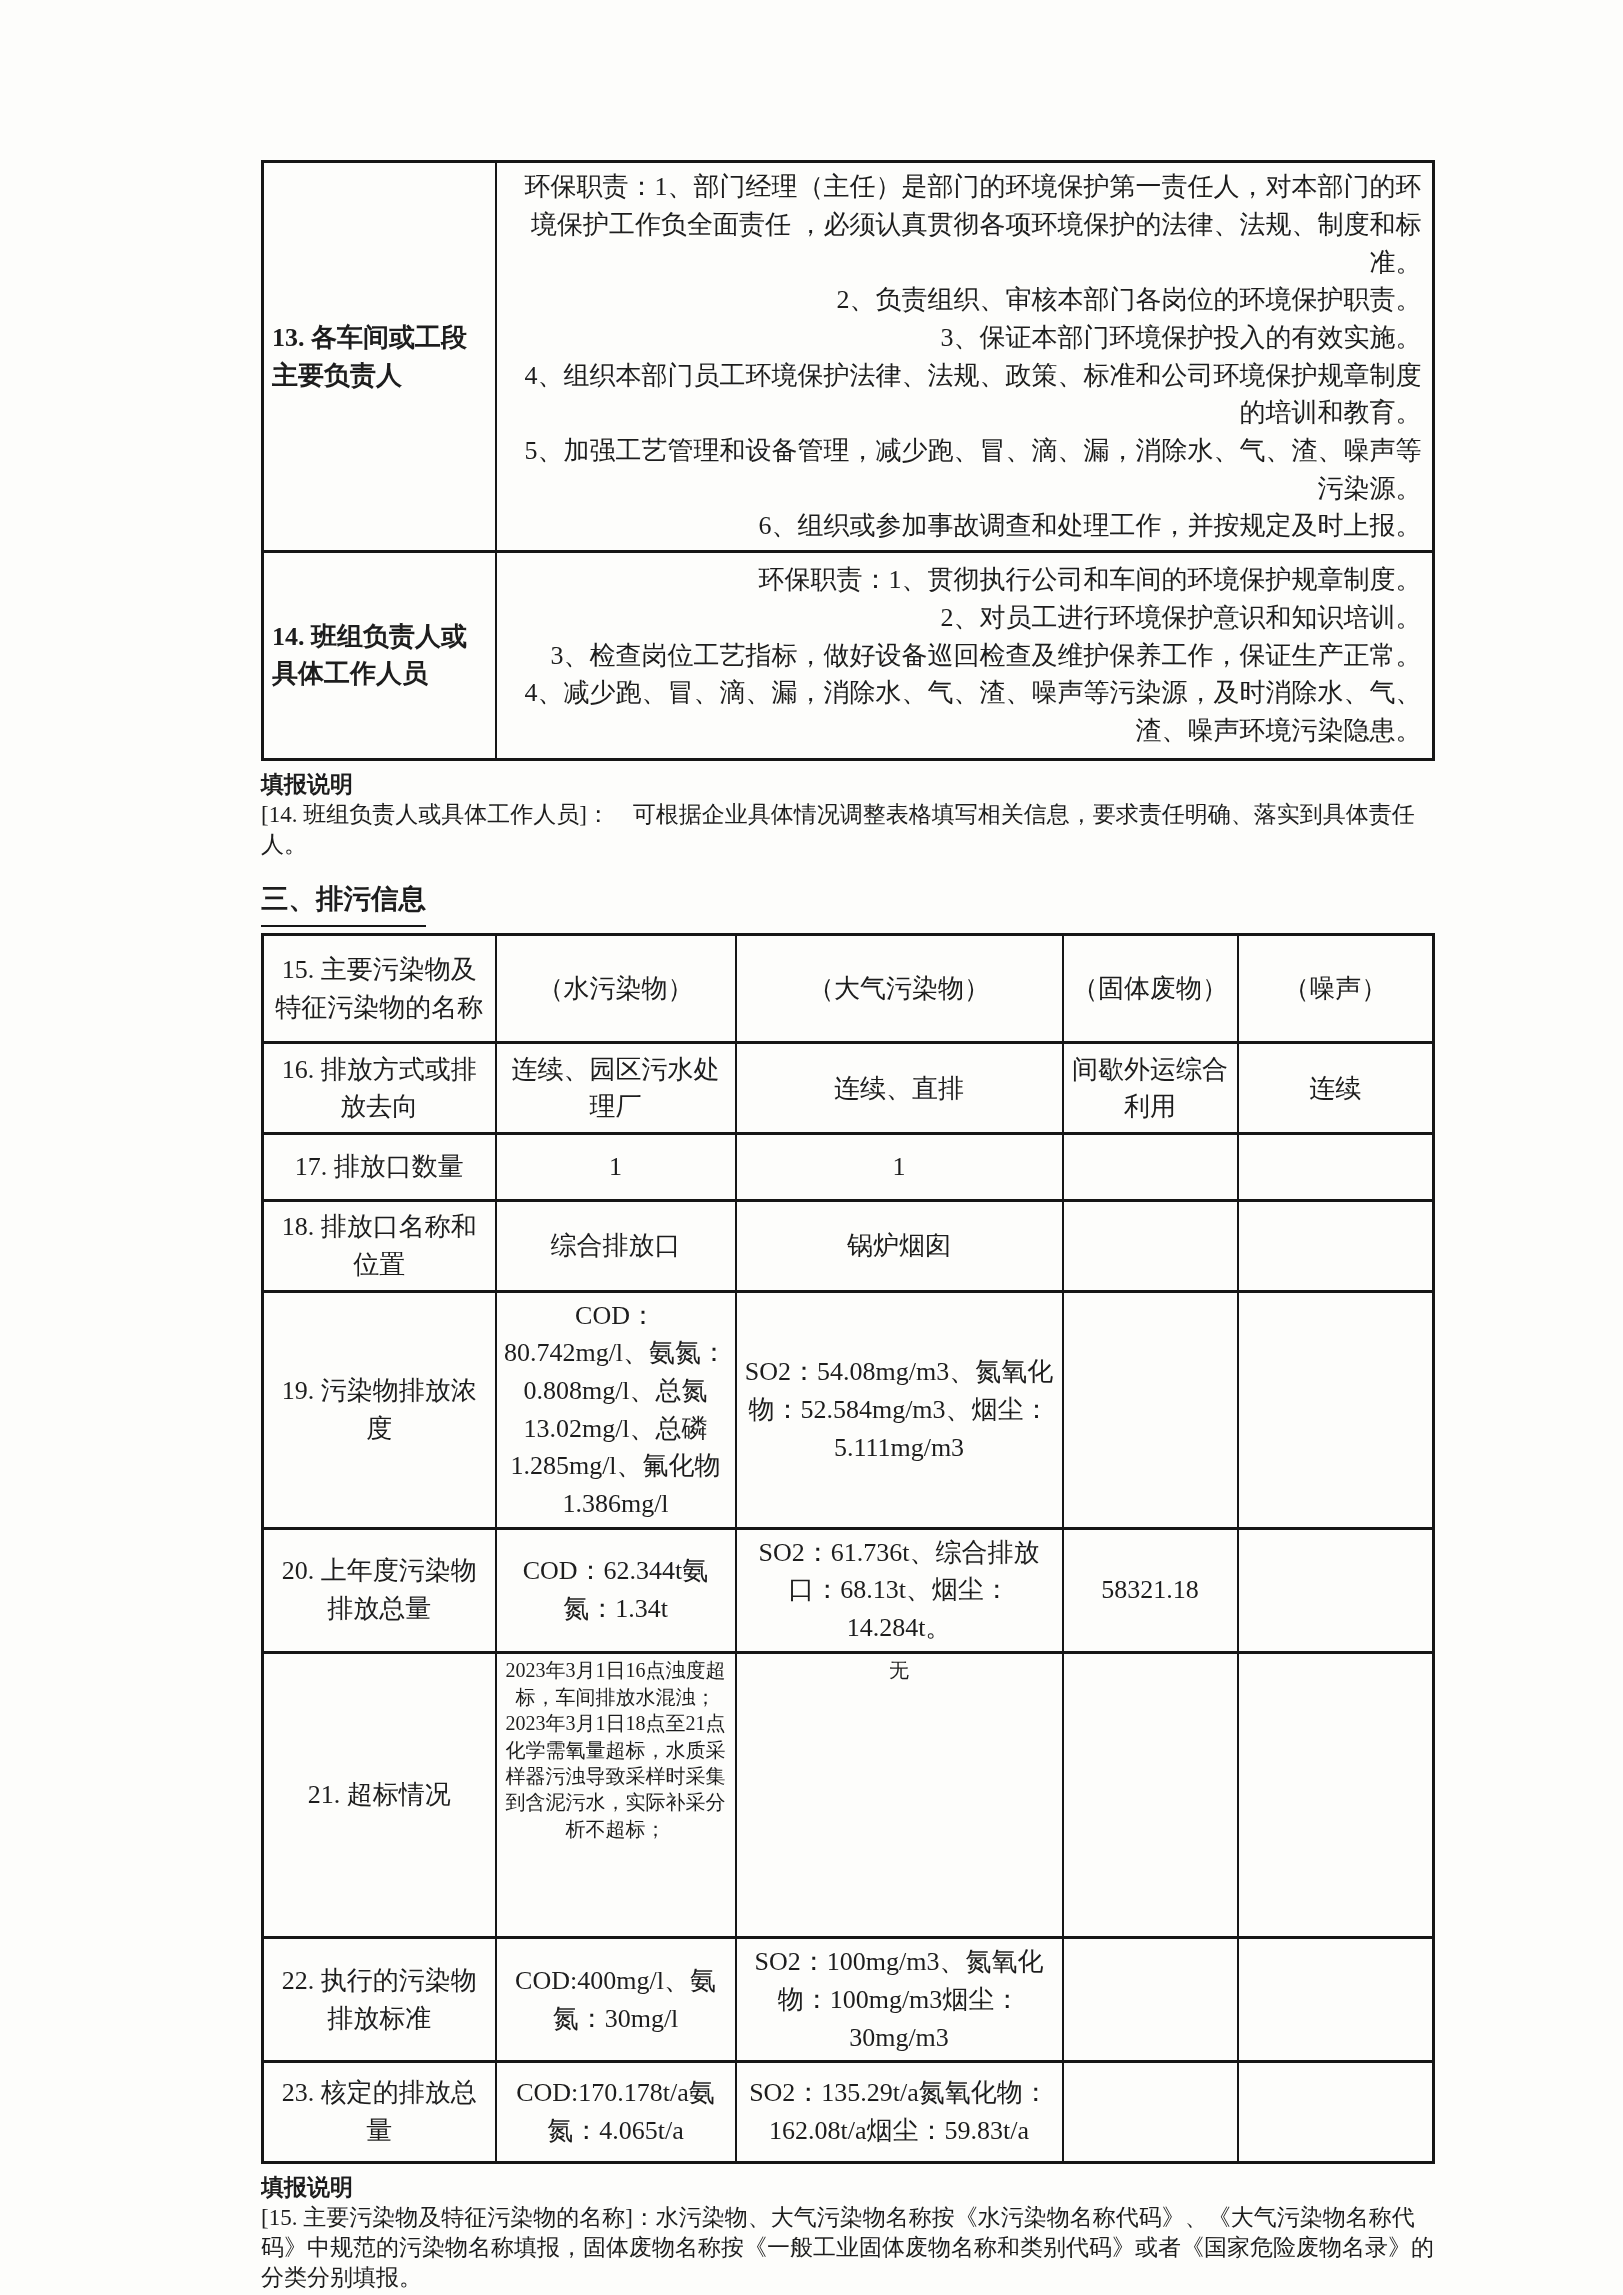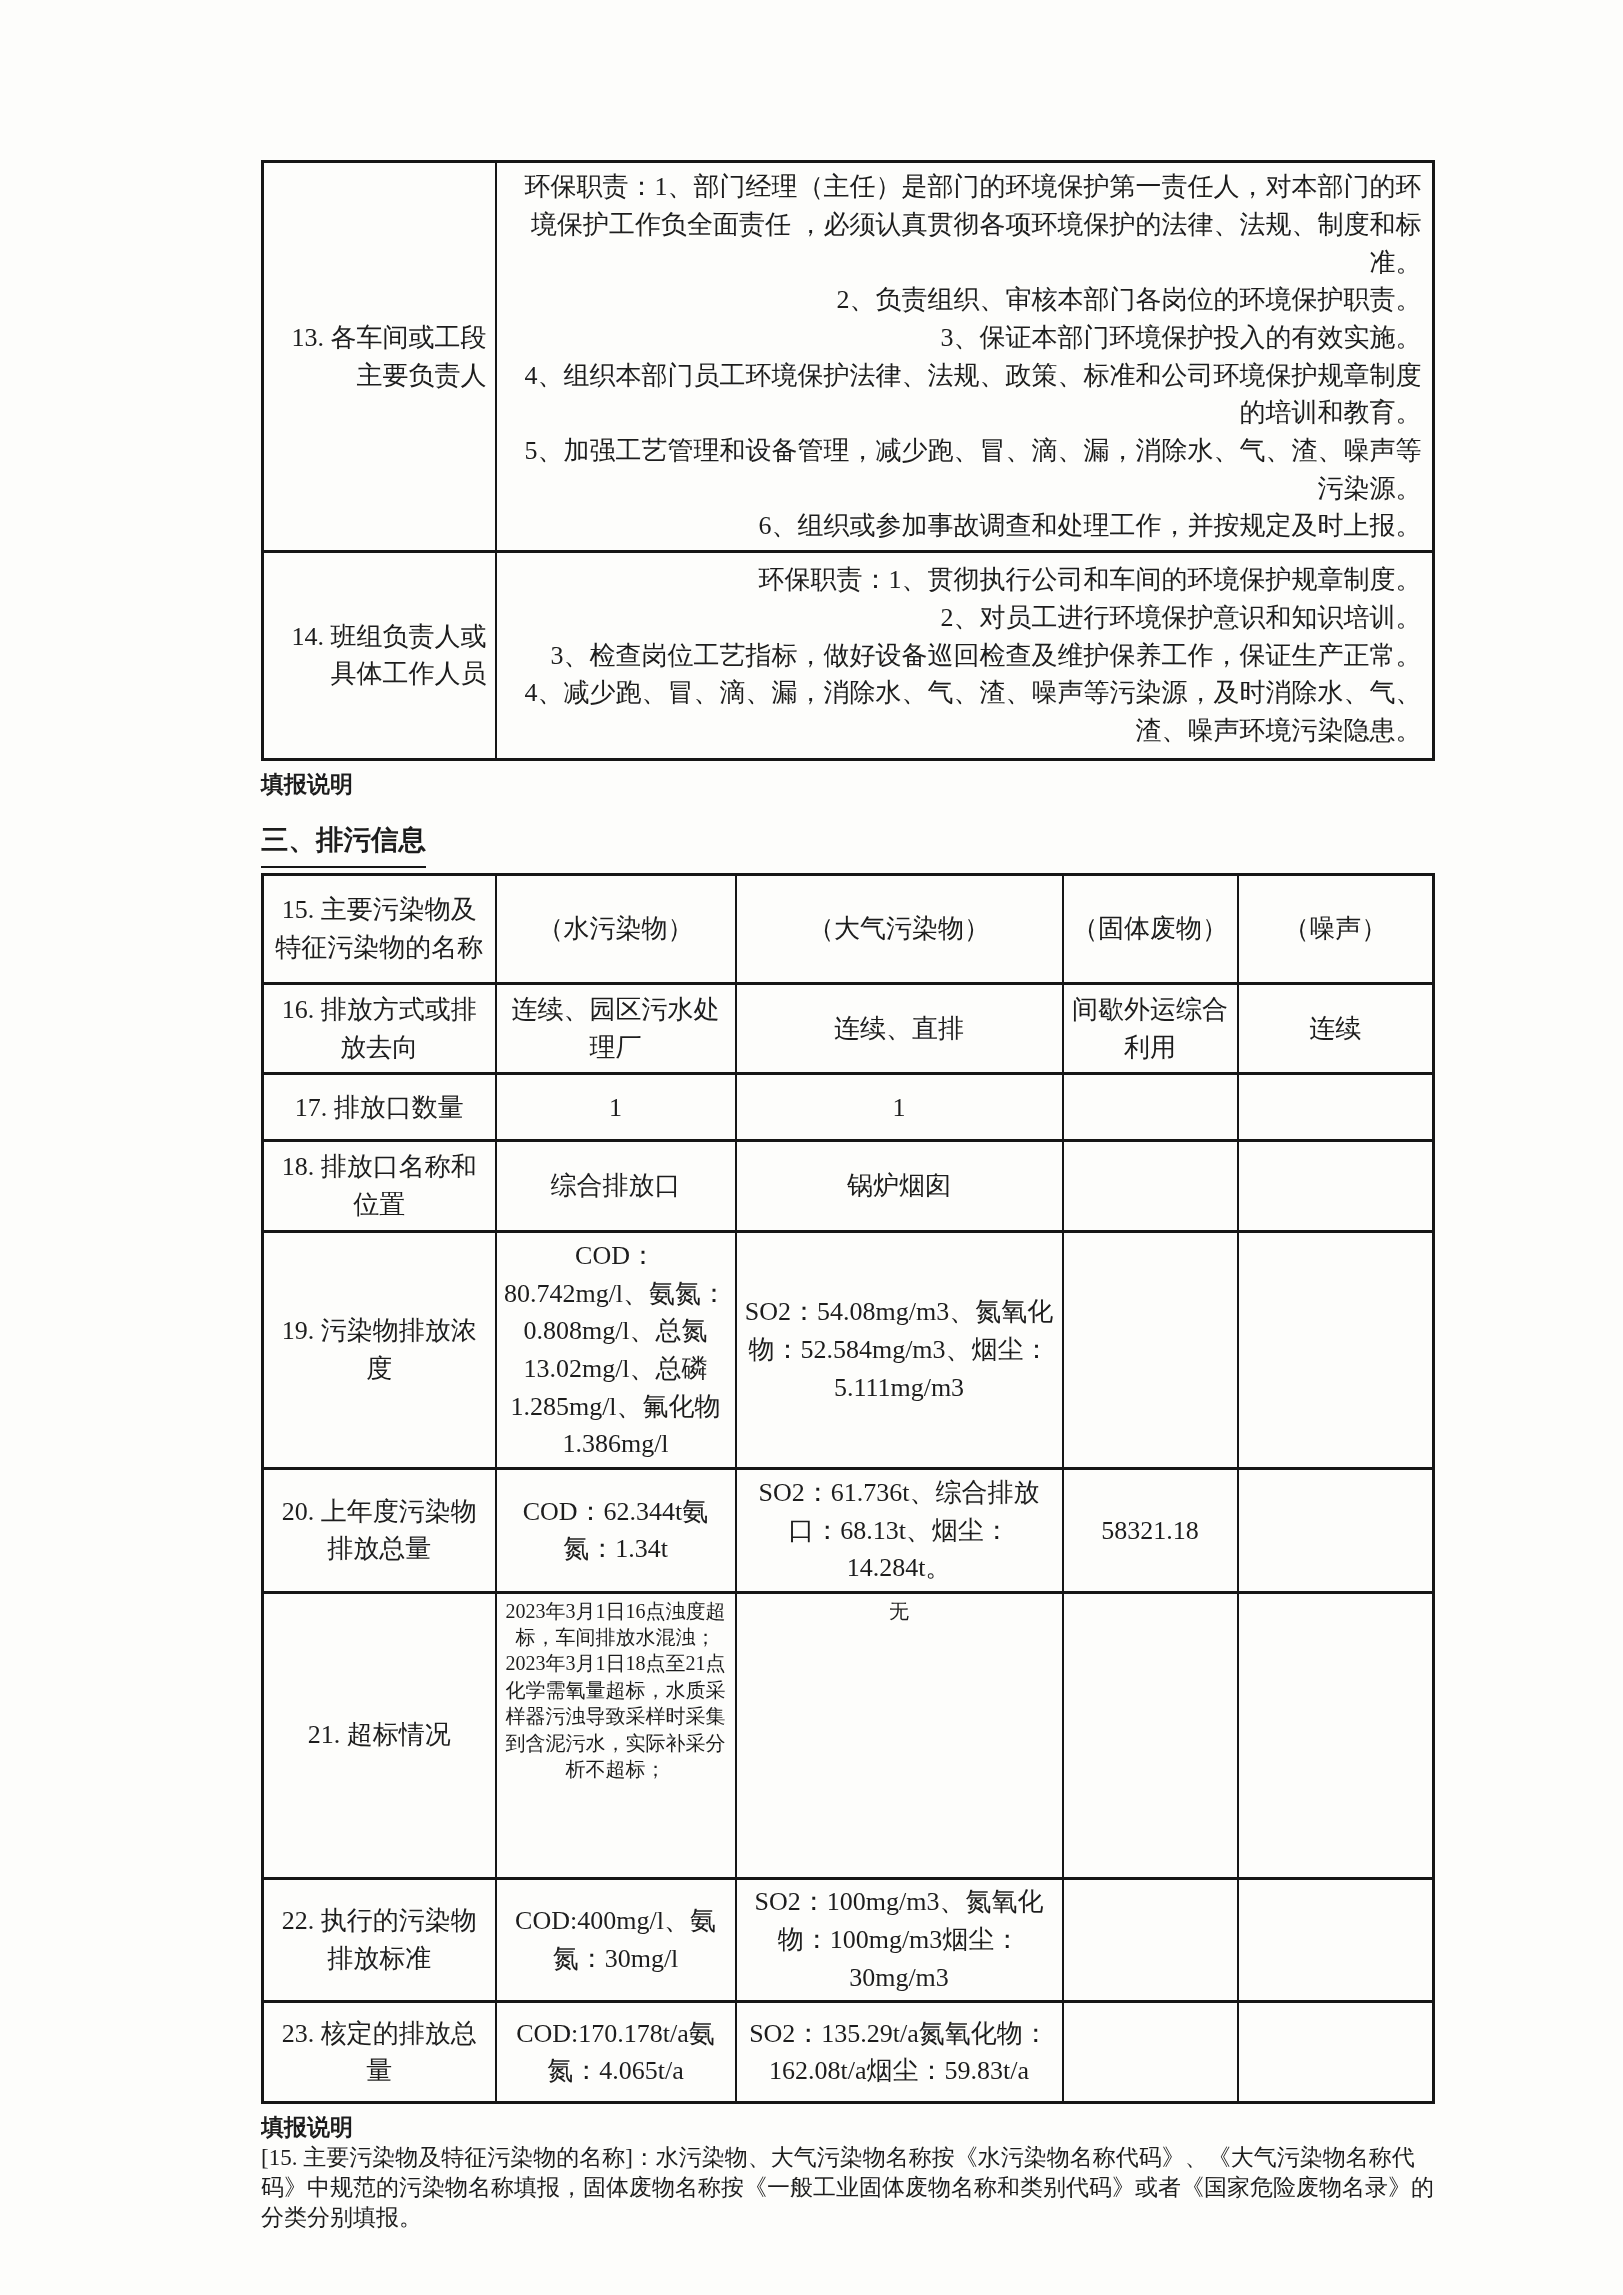--- a/index.html
+++ b/index.html
@@ -28,21 +28,21 @@
     border:2px solid #161616;
     border-top-width:3.3px;
     border-bottom-width:3.3px;
     font-size:26px;
     line-height:1.45;
     padding:3.9px 7.9px;
     vertical-align:middle;
     overflow:hidden;
   }
   
-  .t1 .lbl{text-align:right;}
+  .t1 .lbl{text-align:left;font-weight:bold;}
   .t1 .body{text-align:right;white-space:pre-line;padding:5.2px 10.5px;}
   .t1 .r13 td{height:306px;}
   .t1 .r14 td{height:194px;}
   
   .notes{margin-top:9.2px;font-size:23px;line-height:1.3;}
   .notes .nh{font-weight:bold;}
   .notes p{margin:0;}
   .notes2{height:302px;overflow:hidden;}
   
   .section-title{
@@ -101,20 +101,21 @@
           <td class="body">环保职责：1、贯彻执行公司和车间的环境保护规章制度。
 2、对员工进行环境保护意识和知识培训。
 3、检查岗位工艺指标，做好设备巡回检查及维护保养工作，保证生产正常。
 4、减少跑、冒、滴、漏，消除水、气、渣、噪声等污染源，及时消除水、气、渣、噪声环境污染隐患。</td>
         </tr>
       </tbody>
     </table>
 
     <div class="notes">
       <p class="nh">填报说明</p>
+      <p>[14. 班组负责人或具体工作人员]：　可根据企业具体情况调整表格填写相关信息，要求责任明确、落实到具体责任人。</p>
     </div>
 
     <div class="section-title">
       <span>三、排污信息</span>
     </div>
 
     <table class="tbl t2">
       <colgroup>
         <col style="width:233px">
         <col style="width:240px">

